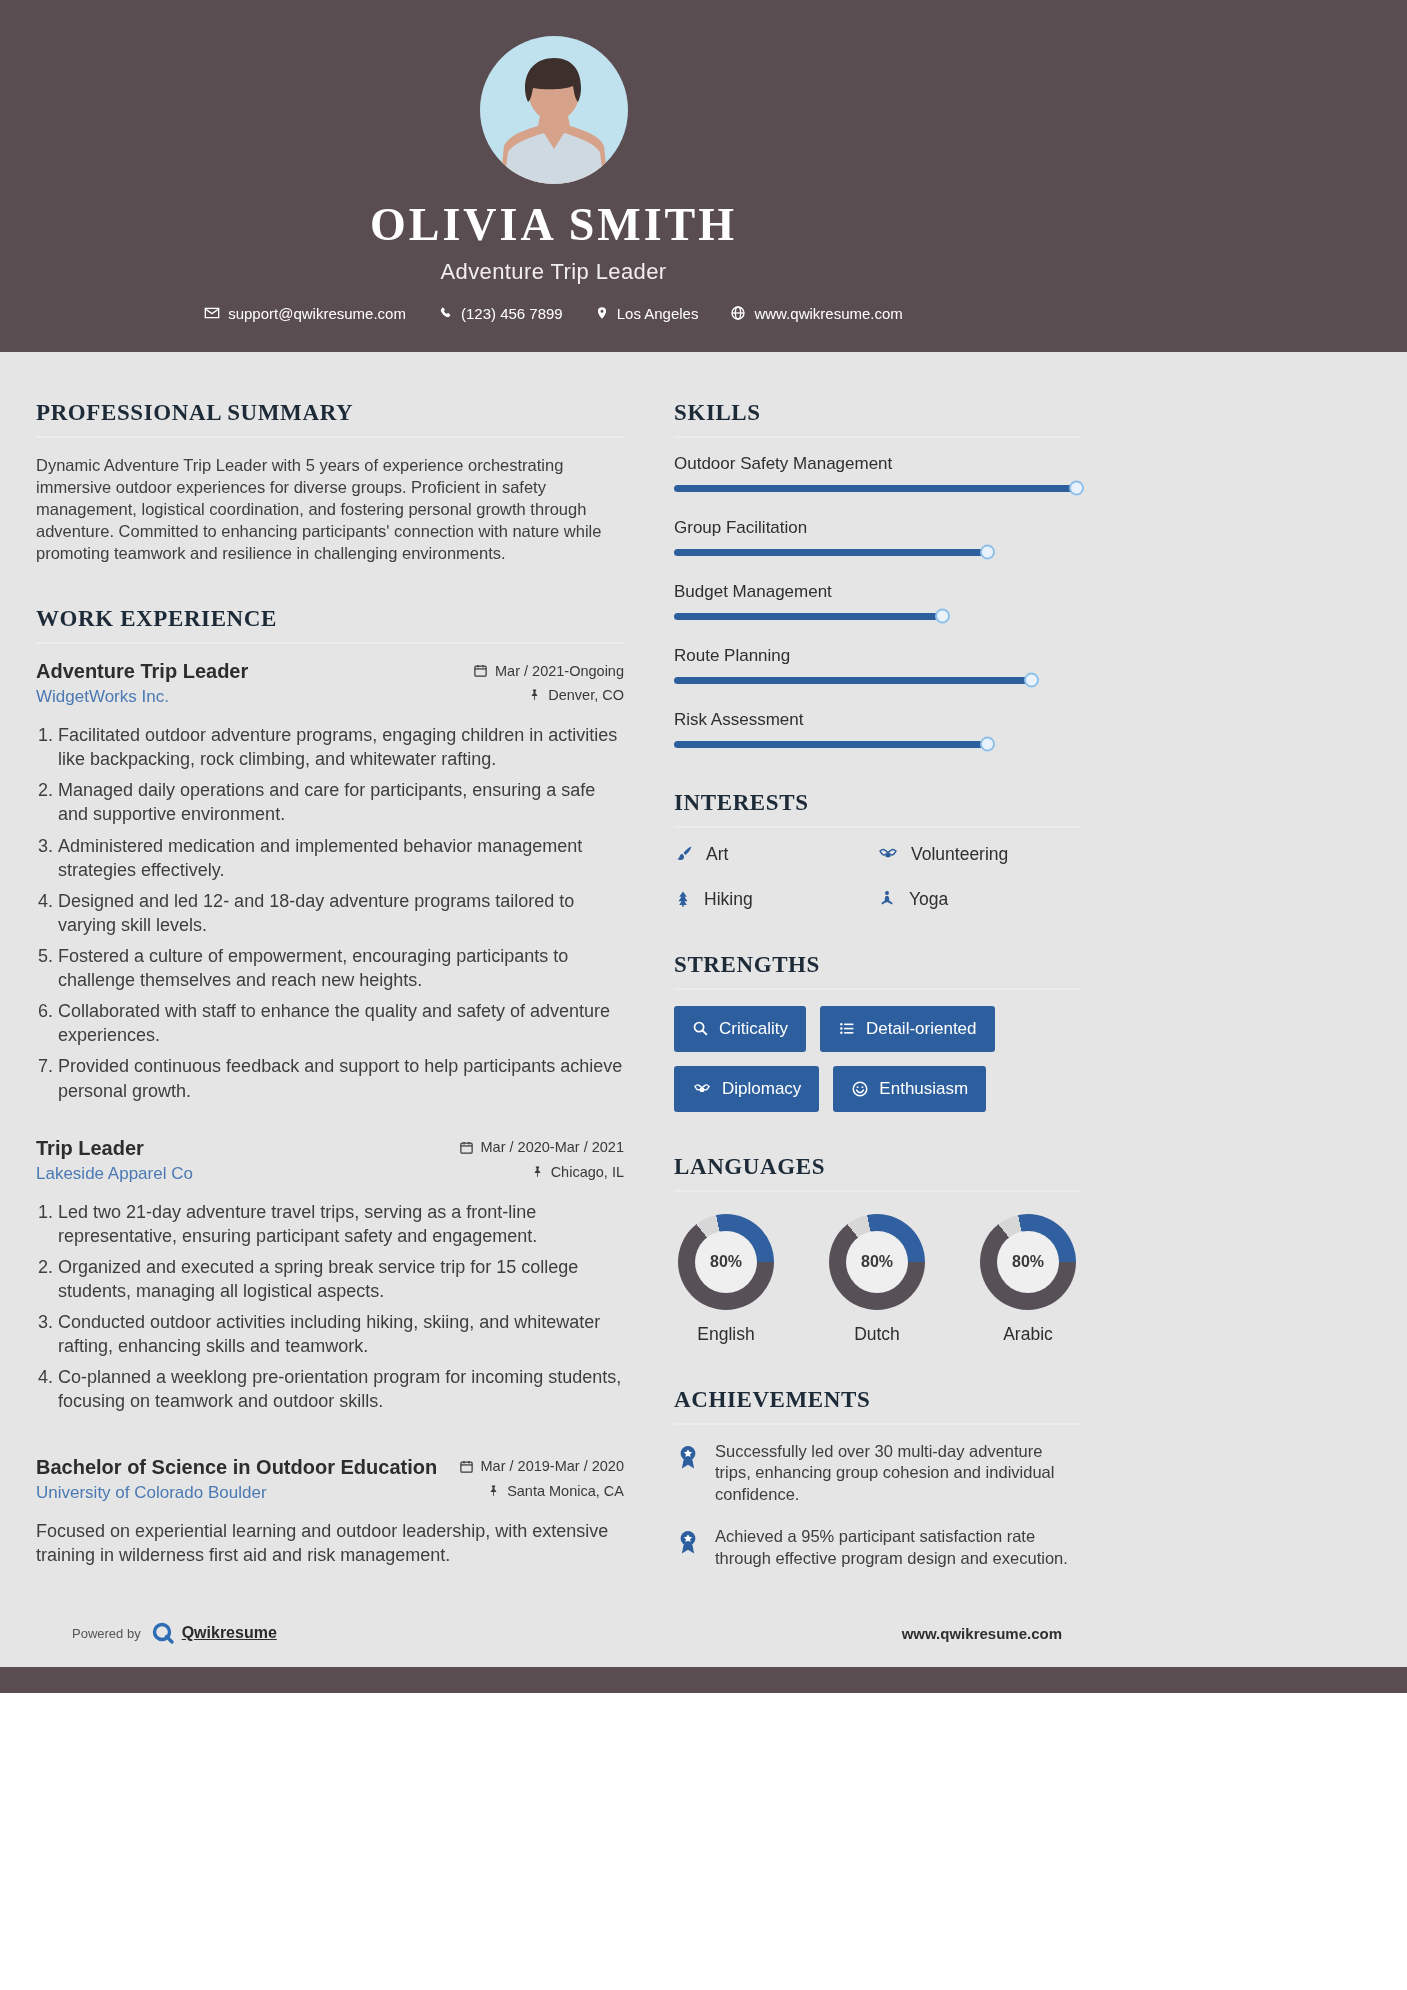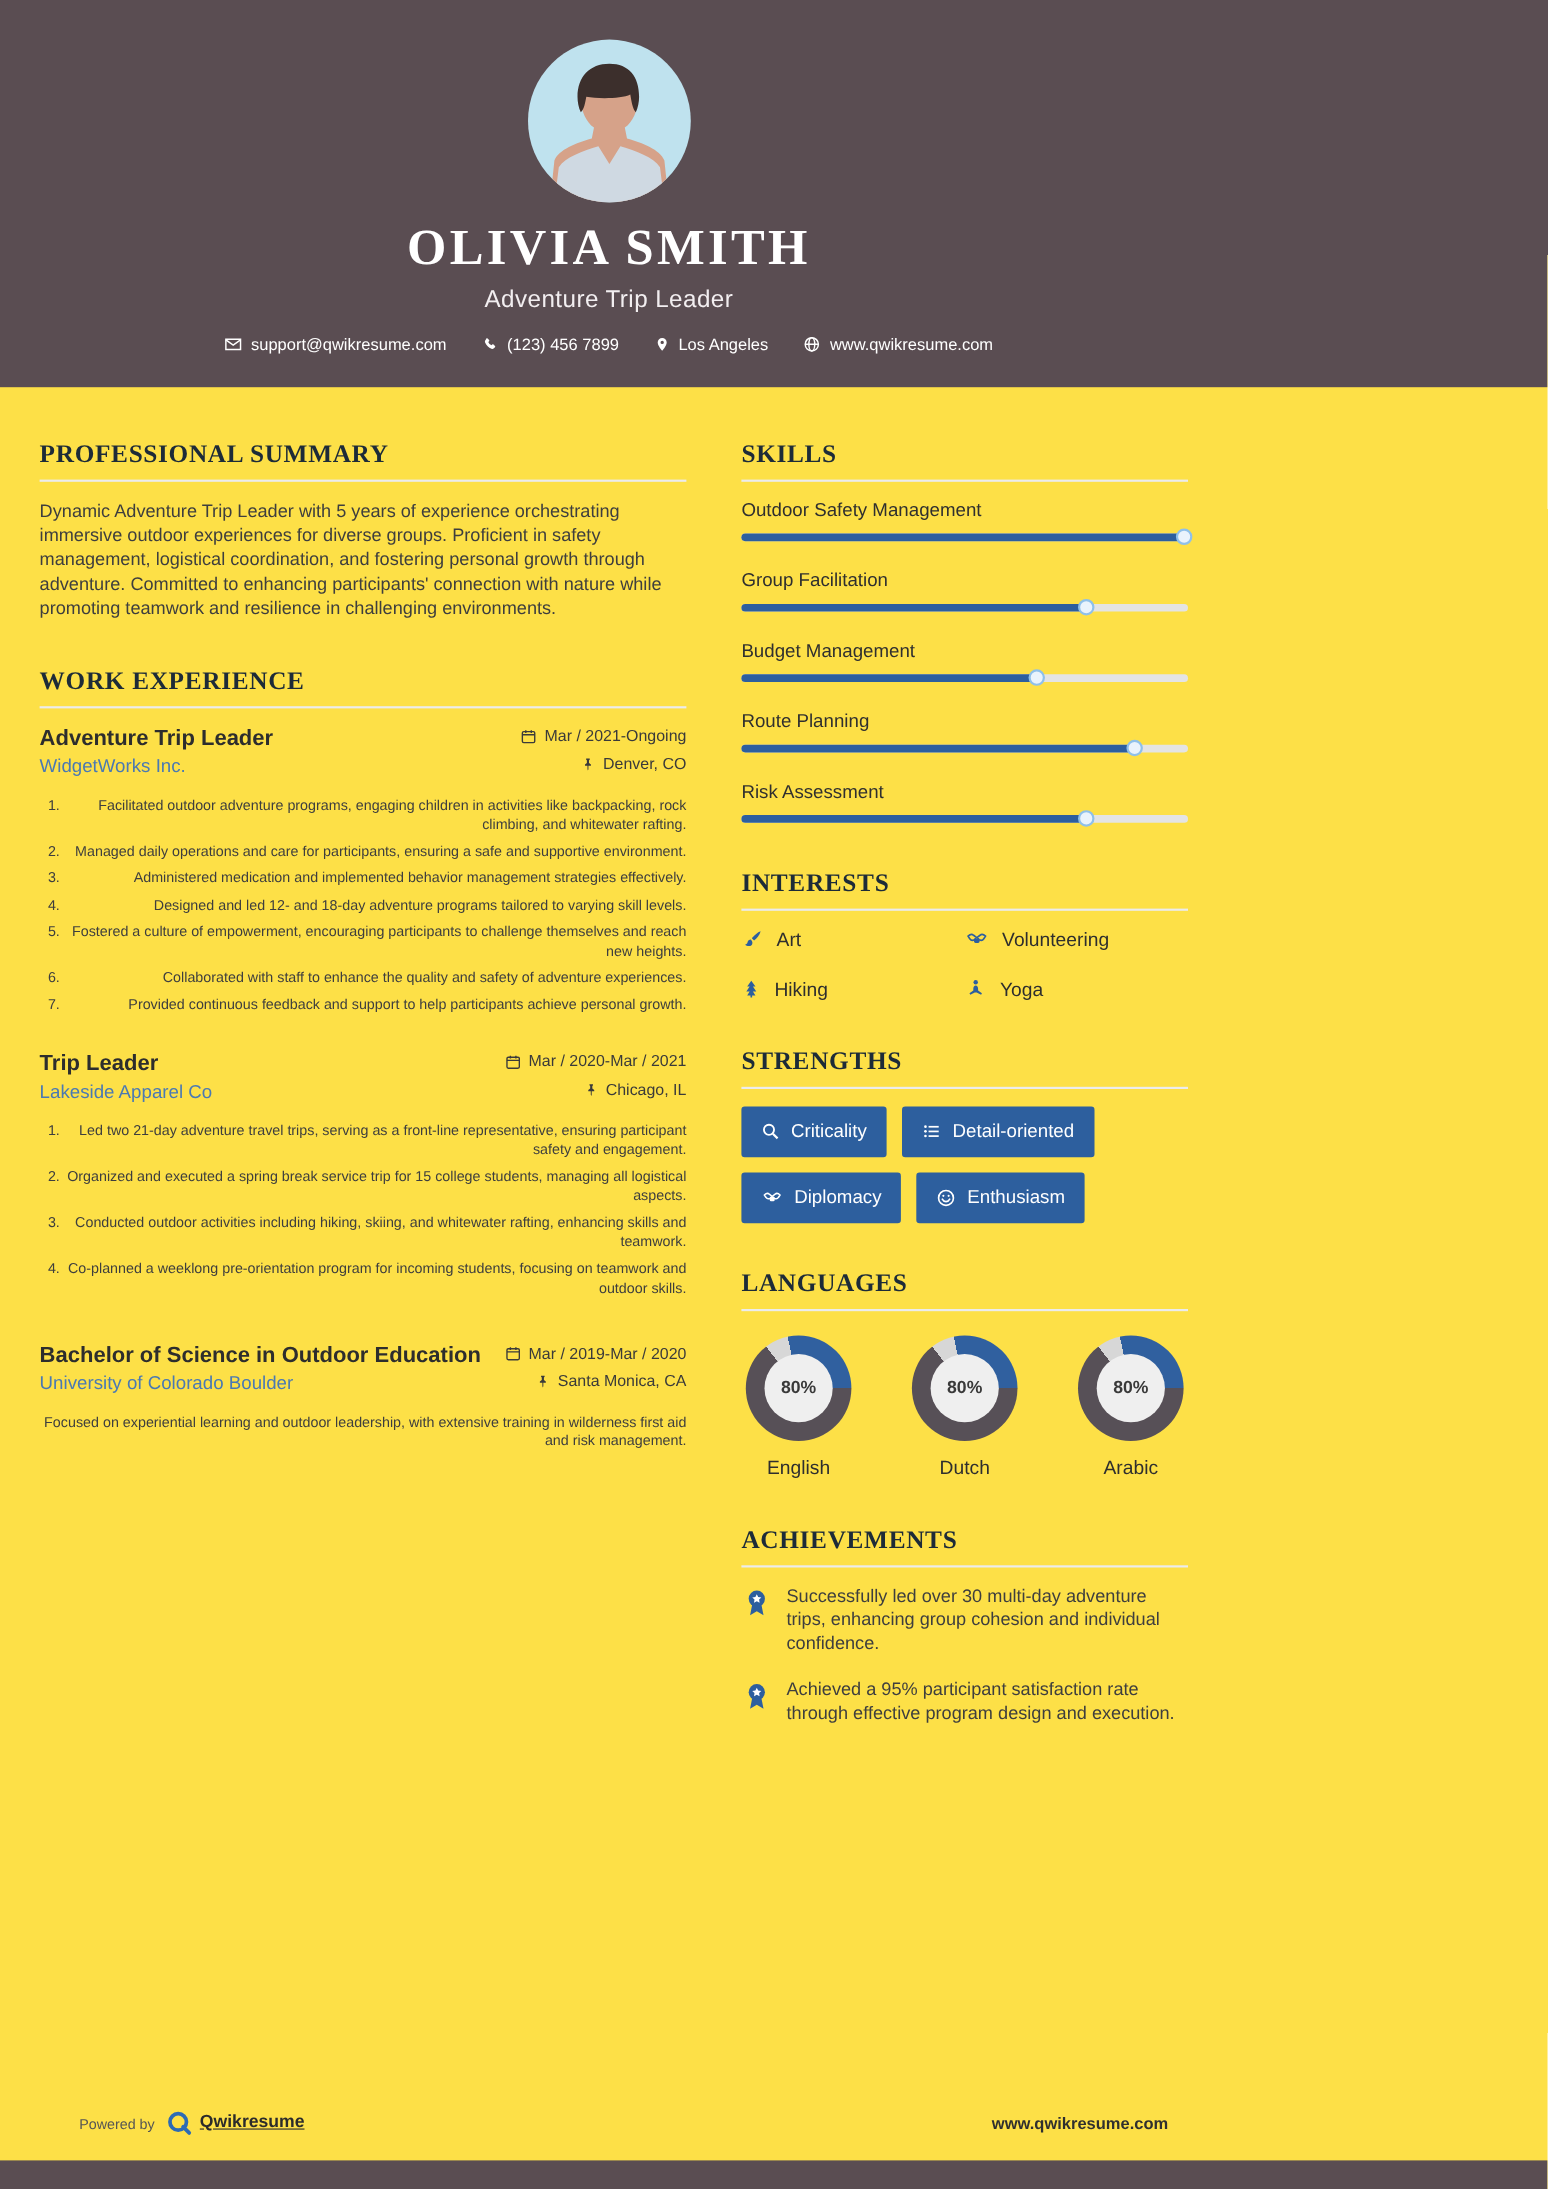--- a/index.html
+++ b/index.html
@@ -1,19 +1,19 @@
 <!DOCTYPE html>
 <html><head>
 <meta charset="utf-8">
 <style>
   * { box-sizing: border-box; }
   html,body { margin:0; padding:0; background:#ffffff; }
   .page {
-    width:1407px; height:1990px; position:relative; overflow:hidden;
-    background:#fde047; font-family:"Liberation Sans", sans-serif; color:#3e3e3e;
+    width:1407px; height:1693px; position:relative; overflow:hidden;
+    background:#e5e5e5; font-family:"Liberation Sans", sans-serif; color:#3e3e3e;
   }
 
   
   .hero { background:#5a4d52; padding:36px 336px 30px 36px; }
   .hero-inner { display:flex; flex-direction:column; align-items:center; text-align:center; }
   .avatar {
     width:148px; height:148px; border-radius:50%; background:#bfe2ee; overflow:hidden;
     display:flex; align-items:flex-end; justify-content:center;
   }
   .avatar svg { display:block; }
@@ -40,21 +40,21 @@
   .body-text { font-size:16.5px; line-height:1.34; color:#3e3e3e; margin:0; }
 
   
   .job { margin-bottom:34px; }
   .job-row { display:flex; justify-content:space-between; align-items:baseline; }
   .job-title { font-size:20px; font-weight:700; color:#2d2d2d; }
   .job-company { font-size:17px; color:#4a79b3; margin-top:4px; }
   .meta { display:flex; align-items:center; gap:7px; font-size:14.5px; color:#3a3a3a; white-space:nowrap; }
   .meta svg { display:block; }
   .job ol { margin:16px 0 0; padding-left:22px; }
-  .job ol li, .edu-note { font-size:13px; line-height:1.34; margin-bottom:7px;text-align:right; }
+  .job ol li, .edu-note { font-size:18px; line-height:1.34; margin-bottom:7px; }
 
   
   .skill { margin-bottom:26px; }
   .skill-name { font-size:17px; color:#2f2f2f; margin-bottom:11px; }
   .skill-track { position:relative; height:7px; background:#e4e4e4; border-radius:4px; }
   .skill-fill { position:relative; height:7px; background:#2d5f9e; border-radius:4px; }
   .skill-knob {
     position:absolute; right:-8px; top:50%; transform:translateY(-50%);
     width:15px; height:15px; border-radius:50%; background:#eaf3fc; border:2px solid #8fc0ea;
   }

